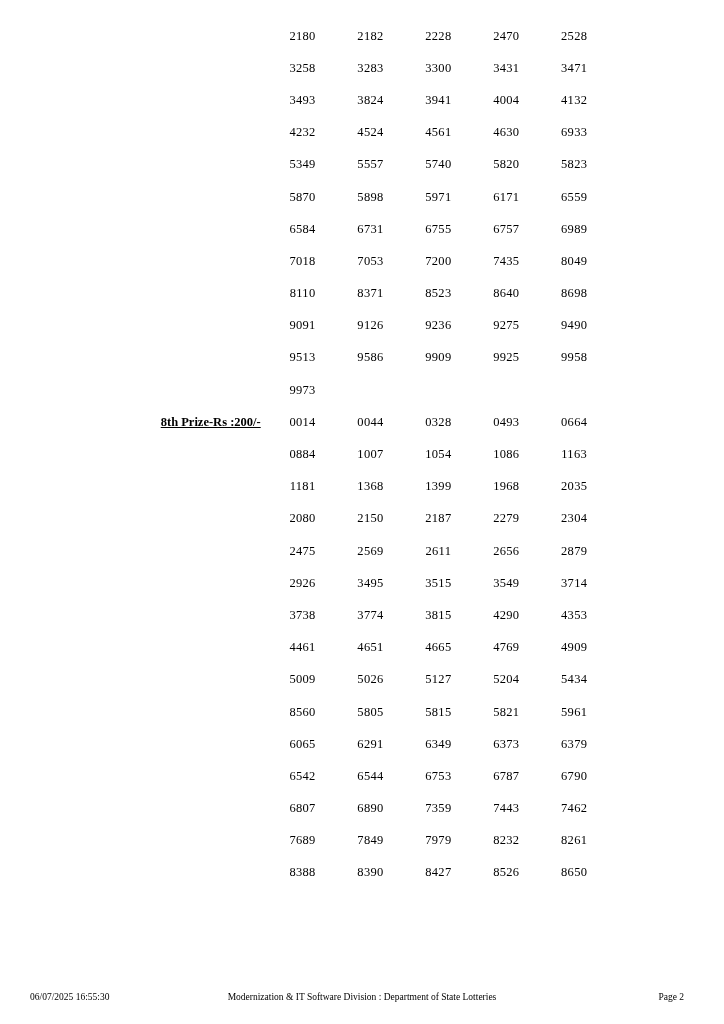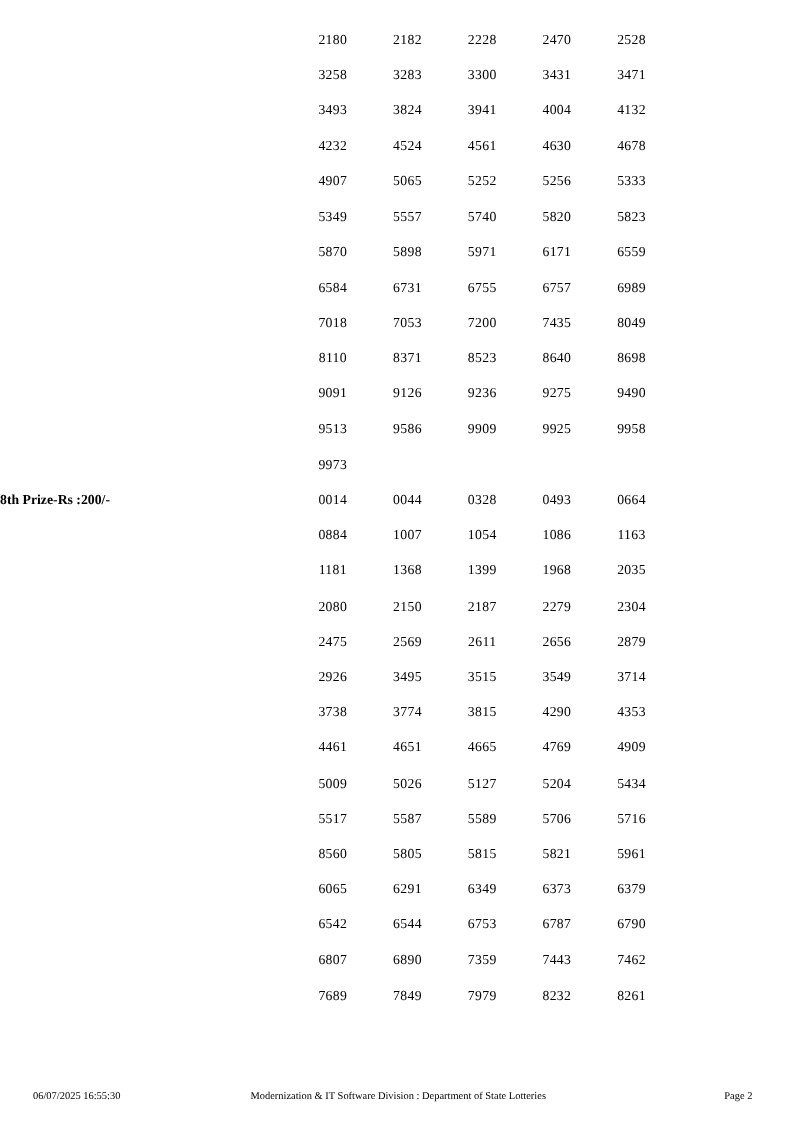--- a/index.html
+++ b/index.html
@@ -27,26 +27,28 @@
     top: 20px;
     width: 604px;
   }
   .num-row {
     display: flex;
     height: 32.2px;
     align-items: center;
   }
   .label-cell {
     width: 300px;
+    text-align: right;
     padding-right: 12px;
     box-sizing: border-box;
     font-weight: bold;
     font-size: 12.5px;
     font-family: "Liberation Serif", serif;
     white-space: nowrap;
+    text-decoration: underline;
   }
   .num-cell {
     width: 66px;
     text-align: center;
     font-size: 12.5px;
     font-family: "Liberation Serif", serif;
     letter-spacing: 0.3px;
   }
   .num-gap {
     width: 9px;
@@ -127,33 +129,21 @@
       <div class="num-row">
         <div class="label-cell"></div>
         <div class="num-cell">4232</div>
         <div class="num-gap"></div>
         <div class="num-cell">4524</div>
         <div class="num-gap"></div>
         <div class="num-cell">4561</div>
         <div class="num-gap"></div>
         <div class="num-cell">4630</div>
         <div class="num-gap"></div>
-        <div class="num-cell">4678</div>
-      </div>
-      <div class="num-row">
-        <div class="label-cell"></div>
-        <div class="num-cell">4907</div>
-        <div class="num-gap"></div>
-        <div class="num-cell">5065</div>
-        <div class="num-gap"></div>
-        <div class="num-cell">5252</div>
-        <div class="num-gap"></div>
-        <div class="num-cell">5256</div>
-        <div class="num-gap"></div>
-        <div class="num-cell">5333</div>
+        <div class="num-cell">6933</div>
       </div>
       <div class="num-row">
         <div class="label-cell"></div>
         <div class="num-cell">5349</div>
         <div class="num-gap"></div>
         <div class="num-cell">5557</div>
         <div class="num-gap"></div>
         <div class="num-cell">5740</div>
         <div class="num-gap"></div>
         <div class="num-cell">5820</div>
@@ -347,32 +337,20 @@
         <div class="num-cell">5026</div>
         <div class="num-gap"></div>
         <div class="num-cell">5127</div>
         <div class="num-gap"></div>
         <div class="num-cell">5204</div>
         <div class="num-gap"></div>
         <div class="num-cell">5434</div>
       </div>
       <div class="num-row">
         <div class="label-cell"></div>
-        <div class="num-cell">5517</div>
-        <div class="num-gap"></div>
-        <div class="num-cell">5587</div>
-        <div class="num-gap"></div>
-        <div class="num-cell">5589</div>
-        <div class="num-gap"></div>
-        <div class="num-cell">5706</div>
-        <div class="num-gap"></div>
-        <div class="num-cell">5716</div>
-      </div>
-      <div class="num-row">
-        <div class="label-cell"></div>
         <div class="num-cell">8560</div>
         <div class="num-gap"></div>
         <div class="num-cell">5805</div>
         <div class="num-gap"></div>
         <div class="num-cell">5815</div>
         <div class="num-gap"></div>
         <div class="num-cell">5821</div>
         <div class="num-gap"></div>
         <div class="num-cell">5961</div>
       </div>
@@ -416,20 +394,32 @@
         <div class="label-cell"></div>
         <div class="num-cell">7689</div>
         <div class="num-gap"></div>
         <div class="num-cell">7849</div>
         <div class="num-gap"></div>
         <div class="num-cell">7979</div>
         <div class="num-gap"></div>
         <div class="num-cell">8232</div>
         <div class="num-gap"></div>
         <div class="num-cell">8261</div>
+      </div>
+      <div class="num-row">
+        <div class="label-cell"></div>
+        <div class="num-cell">8388</div>
+        <div class="num-gap"></div>
+        <div class="num-cell">8390</div>
+        <div class="num-gap"></div>
+        <div class="num-cell">8427</div>
+        <div class="num-gap"></div>
+        <div class="num-cell">8526</div>
+        <div class="num-gap"></div>
+        <div class="num-cell">8650</div>
       </div>
     </div>
 
   <div class="footer">
     <span class="footer-left">06/07/2025 16:55:30</span>
     <span class="footer-center">Modernization &amp; IT Software Division : Department of State Lotteries</span>
     <span class="footer-right">Page 2</span>
   </div>
 
 </div>

